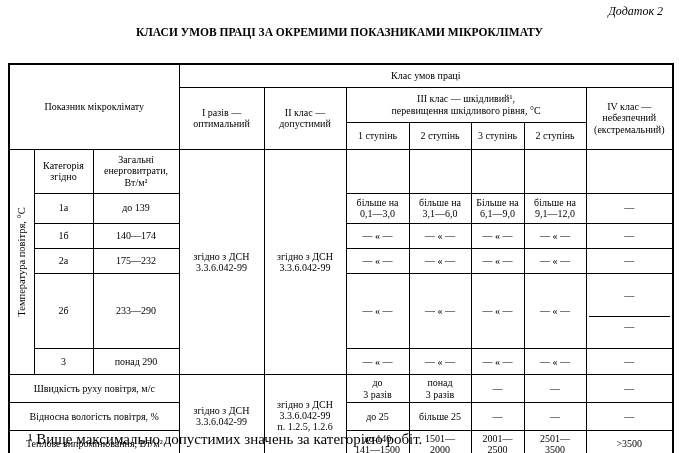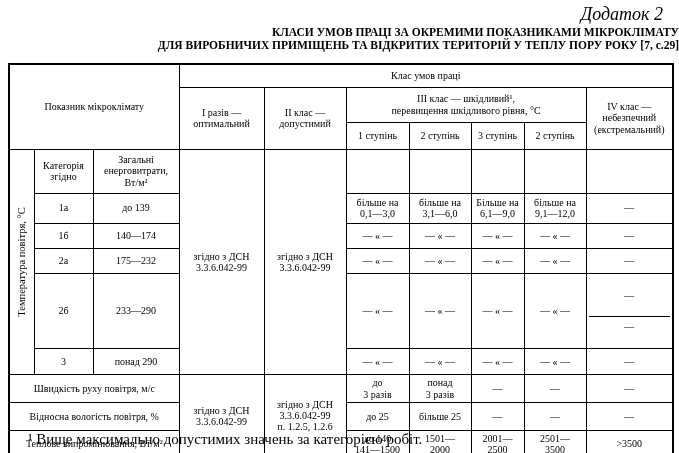--- a/index.html
+++ b/index.html
@@ -3,25 +3,25 @@
 <meta charset="utf-8">
 <style>
   html,body { margin:0; padding:0; }
   body {
     width:679px; height:453px; background:#ffffff; color:#000;
     font-family:"Liberation Serif","DejaVu Serif",serif;
     position:relative; overflow:hidden;
   }
   .annex {
     position:absolute; top:4px; right:16px;
-    font-style:italic; font-size:18px;
+    font-style:italic; font-size:12px;
   }
   .title {
     position:absolute; top:26px; left:0; width:679px;
-    text-align:right; font-weight:bold; font-size:11.5px; line-height:1.15;
+    text-align:center; font-weight:bold; font-size:11.5px; line-height:1.15;
   }
   table.grid {
     position:absolute; top:63px; left:8px;
     border-collapse:collapse; table-layout:fixed; width:664px;
     border:2px solid #000;
   }
   table.grid td {
     border:1px solid #000;
     text-align:center; vertical-align:middle;
     font-size:10px; line-height:1.12;
@@ -48,21 +48,20 @@
     position:absolute; top:431px; left:28px; font-size:15px;
   }
 </style>
 </head>
 <body>
 
 <div class="annex">Додаток 2</div>
 
 <div class="title">
   <div>КЛАСИ УМОВ ПРАЦІ ЗА ОКРЕМИМИ ПОКАЗНИКАМИ МІКРОКЛІМАТУ</div>
-  <div>ДЛЯ ВИРОБНИЧИХ ПРИМІЩЕНЬ ТА ВІДКРИТИХ ТЕРИТОРІЙ У ТЕПЛУ ПОРУ РОКУ [7, с.29]</div>
 </div>
 
 <table class="grid">
   <colgroup>
     <col style="width:25px">
       <col style="width:59px">
       <col style="width:86px">
     <col style="width:85px">
       <col style="width:82px">
     <col style="width:63px">

